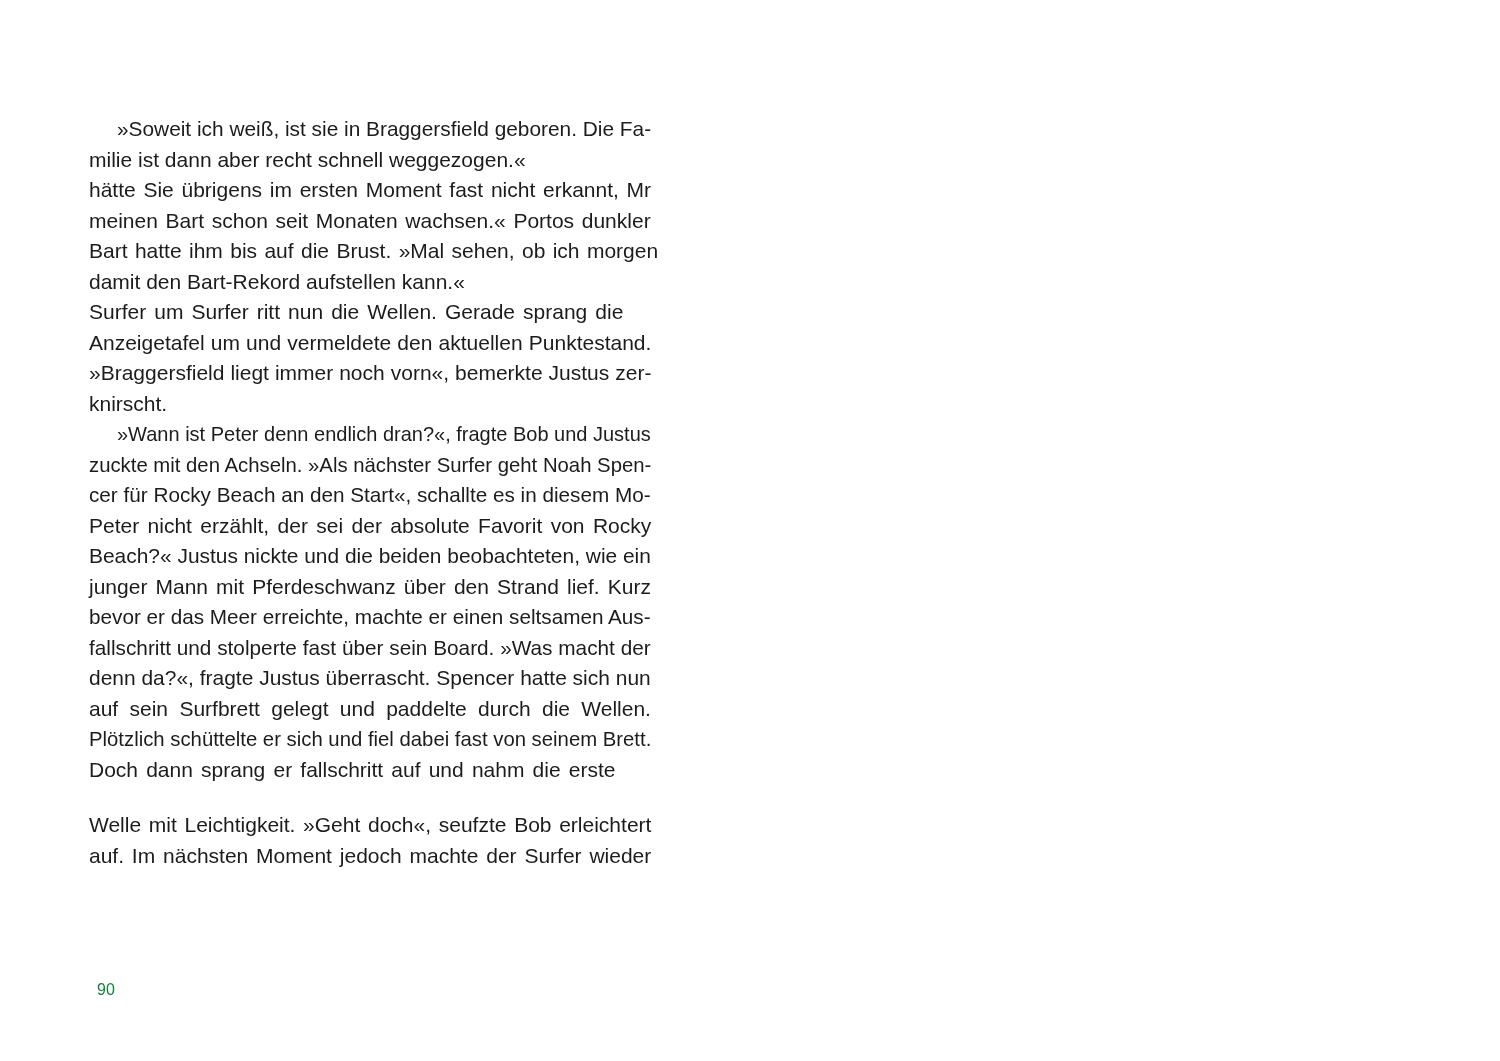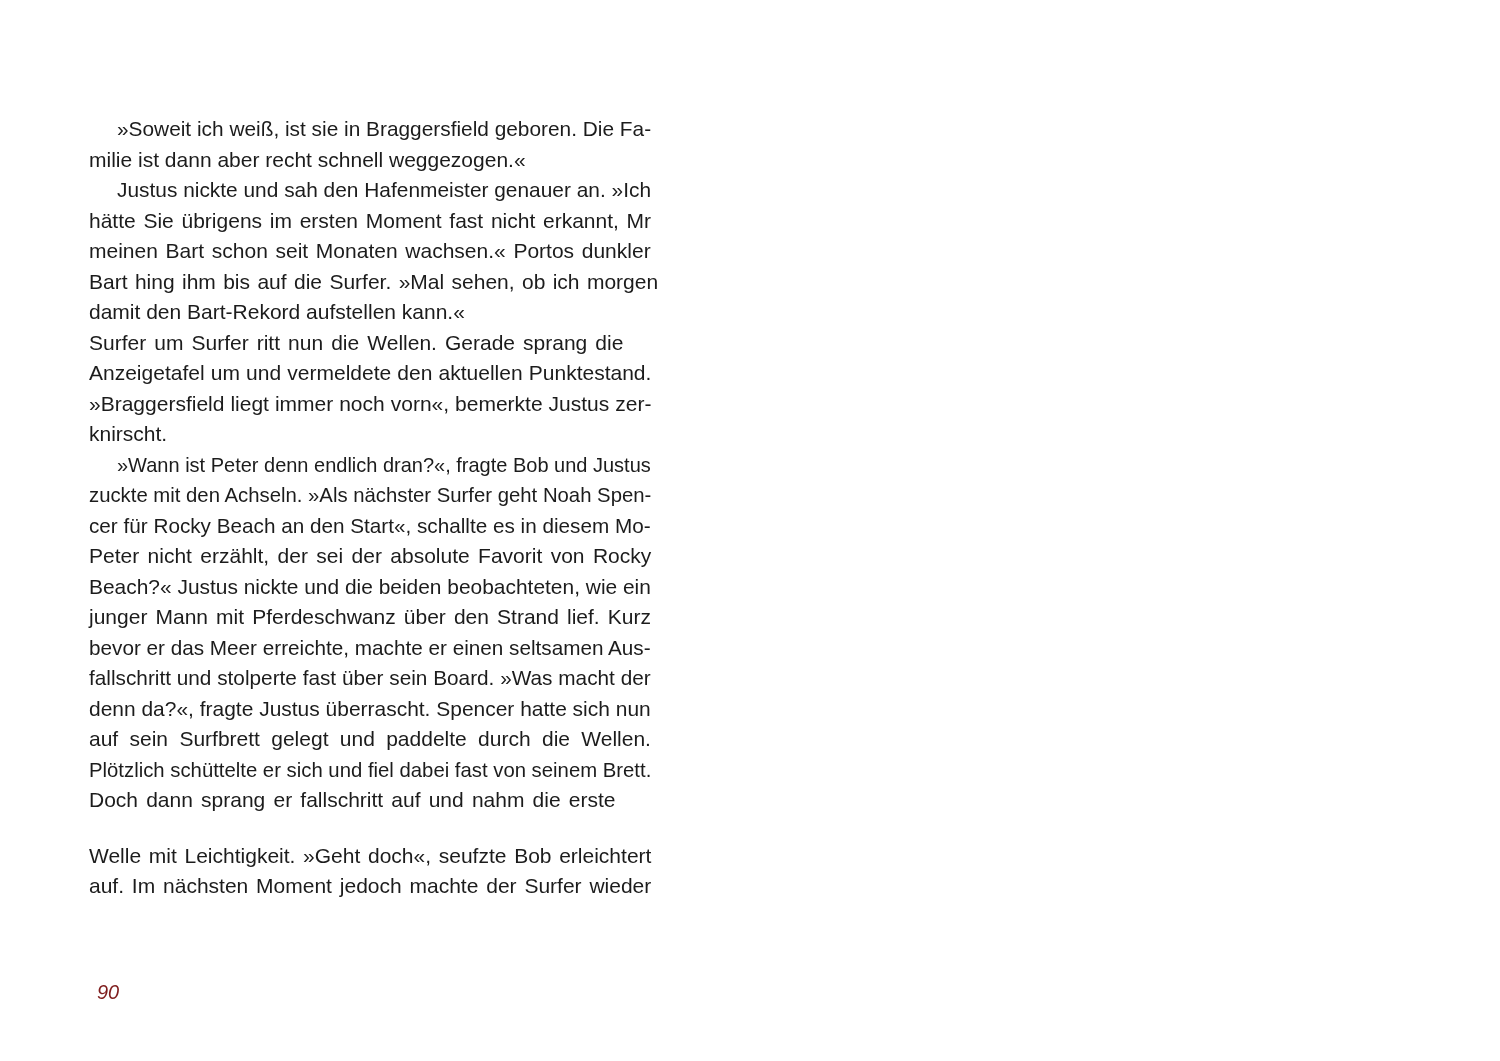--- a/index.html
+++ b/index.html
@@ -16,45 +16,44 @@
   .text-block{
     position:absolute;top:114px;width:562px;
     font-size:21px;line-height:30.5px;
     color:#1c1c1c;
   }
   #left-text{left:89px;}
   .line{height:30.5px;white-space:nowrap;overflow:visible;}
   .line span{display:inline;}
 
   .page-num{
-    position:absolute;top:981px;font-size:20px;color:#7f1d1d;font-style:italic;
+    position:absolute;top:981px;font-size:16px;color:#15803d;
   }
   #pn-left{left:97px;}
 
   
   :root{
     --c-sky:#c8e7f8; --c-water-mid:#58abd6; --c-water-light:#b9e2f4;
     --c-water-pale:#dff2fb; --c-wave-dark:#5a8799; --c-foam:#ffffff;
     --c-outline:#16303c; --c-hair:#d9621f; --c-skin:#f2c49c;
     --c-suit:#93bf5e; --c-suit-light:#b9d983; --c-suit-dark:#69953c;
     --c-boots:#4a4a9c; --c-board:#f4ecc3; --c-board-rim:#e8c84a;
     --c-board-stripe:#cd4f4f;
   }
 </style>
 </head>
 <body>
 
 <div class="page" id="page-left">
   <div class="text-block" id="left-text">
       <div class="line" style="margin-left: 28px;"><span style="display: inline-block; transform-origin: 0px 50%; transform: scaleX(0.992565);">»Soweit ich weiß, ist sie in Braggersfield geboren. Die Fa-</span></div>
       <div class="line end"><span>milie ist dann aber recht schnell weggezogen.«</span></div>
-      <div class="line" style="margin-left: 28px;"><span style="display: inline-block; transform-origin: 0px 50%; transform: scaleX(0.994413);">Justus nickte und sah den Hafenmeister genauer an. »Ich</span></div>
       <div class="line" style="word-spacing: 1.88889px; text-align: center;"><span>hätte Sie übrigens im ersten Moment fast nicht erkannt, Mr</span></div>
       <div class="line" style="word-spacing: 1.85714px;"><span>meinen Bart schon seit Monaten wachsen.« Portos dunkler</span></div>
-      <div class="line" style="word-spacing: 1.54545px;"><span>Bart hing ihm bis auf die Surfer. »Mal sehen, ob ich morgen</span></div>
+      <div class="line" style="word-spacing: 1.54545px;"><span>Bart hatte ihm bis auf die Brust. »Mal sehen, ob ich morgen</span></div>
       <div class="line end"><span>damit den Bart-Rekord aufstellen kann.«</span></div>
       <div class="line" style="word-spacing: 2.22222px;"><span>Surfer um Surfer ritt nun die Wellen. Gerade sprang die</span></div>
       <div class="line" style="word-spacing: 0.333333px;"><span>Anzeigetafel um und vermeldete den aktuellen Punktestand.</span></div>
       <div class="line" style="word-spacing: 0.142857px;"><span>»Braggersfield liegt immer noch vorn«, bemerkte Justus zer-</span></div>
       <div class="line end"><span>knirscht.</span></div>
       <div class="line" style="margin-left: 28px;"><span style="display: inline-block; transform-origin: 0px 50%; transform: scaleX(0.951872);">»Wann ist Peter denn endlich dran?«, fragte Bob und Justus</span></div>
       <div class="line"><span style="display: inline-block; transform-origin: 0px 50%; transform: scaleX(0.967298);">zuckte mit den Achseln. »Als nächster Surfer geht Noah Spen-</span></div>
       <div class="line"><span style="display: inline-block; transform-origin: 0px 50%; transform: scaleX(0.985965);">cer für Rocky Beach an den Start«, schallte es in diesem Mo-</span></div>
       <div class="line" style="word-spacing: 2.55556px;"><span>Peter nicht erzählt, der sei der absolute Favorit von Rocky</span></div>
       <div class="line"><span style="display: inline-block; transform-origin: 0px 50%; transform: scaleX(0.996454);">Beach?« Justus nickte und die beiden beobachteten, wie ein</span></div>

